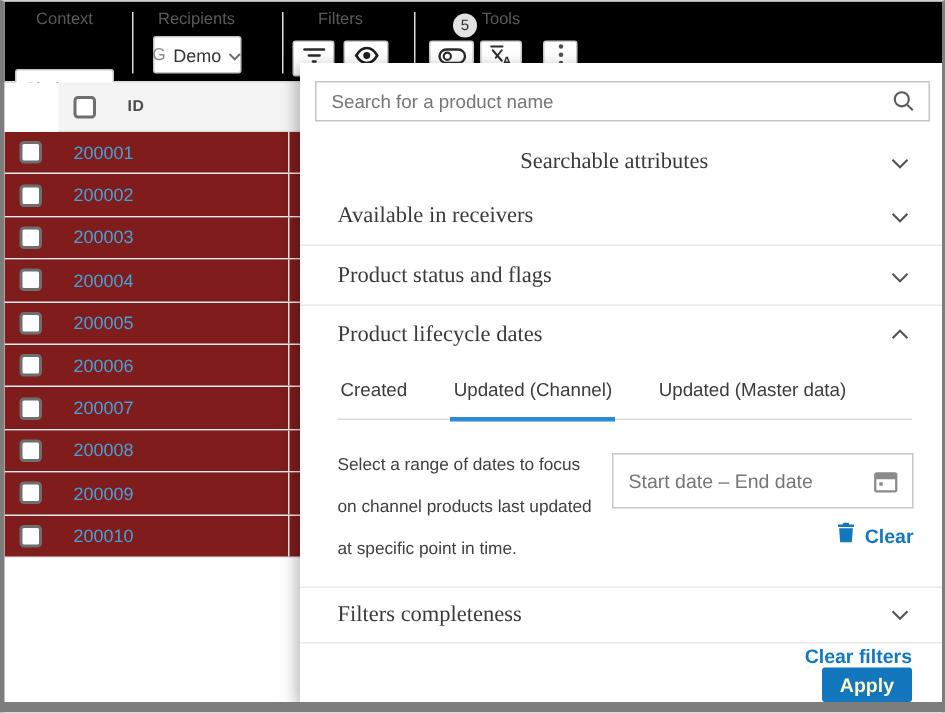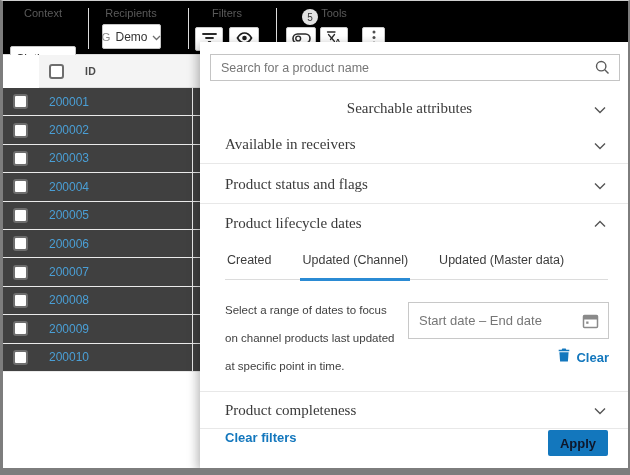--- a/index.html
+++ b/index.html
@@ -22,21 +22,21 @@
     background:#fff; display:flex; align-items:center; justify-content:center; cursor:pointer; }
   .badge { position:absolute; left:299px; top:8px; width:16px; height:16px; border-radius:50%;
     background:#e2e2e2; color:#333; font-size:10px; display:flex; align-items:center;
     justify-content:center; z-index:3; }
 
   
   .table { position:absolute; left:0; top:54px; width:197px; background:#fff; }
   .thead { height:33px; background:#f4f4f4; border-bottom:1px solid #e0e0e0;
     display:flex; align-items:center;margin-left:36px; }
   .trow { height:28.4px; border-bottom:1px solid #ebebeb; display:flex; align-items:center;
-    background:#404040; }
+    background:#7f1d1d; }
   .cb-cell { width:34px; display:flex; justify-content:center; flex:none; }
   .checkbox { width:15px; height:15px; border:2px solid #6e6e6e; border-radius:3px;
     background:#fff; cursor:pointer; }
   .id-head { font-size:10.5px; font-weight:bold; letter-spacing:.4px; color:#4a4a4a; padding-left:12px; }
   .id-cell { width:156px; padding-left:12px; border-right:1px solid #ebebeb; align-self:stretch;
     display:flex; align-items:center; }
   .id-link { font-size:12px; color:#4a9fd6; text-decoration:none; cursor:pointer; }
 
   
   .panel { position:absolute; left:197px; top:41px; width:428px; height:426px; background:#fff;
@@ -71,23 +71,23 @@
     padding:0 22px 0 10px; font-family:"Liberation Sans", sans-serif; background:transparent; }
   .date-input::placeholder { color:#767676; }
   .cal-wrap { padding-right:9px; display:flex; align-items:center; cursor:pointer; }
   .clear-row { margin-top:9px; display:flex; justify-content:flex-end; align-items:center; gap:6px;
     cursor:pointer; }
   .clear-label { color:#1377bd; font-size:13px; font-weight:bold; }
 
   .sect-completeness { top:349px; border-top:1px solid #e8e8e8; }
 
   .footer { position:absolute; left:0; top:388px; right:0; bottom:0; display:flex;
-    align-items:flex-start; justify-content:space-between; padding:0 20px 12px 25px; }
+    align-items:flex-end; justify-content:space-between; padding:0 20px 0 25px;flex-direction:column; }
   .clear-filters { color:#1377bd; font-size:13px; font-weight:bold; cursor:pointer; }
-  .apply-btn { background:#1377bd; color:#0f172a; font-size:13px; font-weight:bold; border:none;
+  .apply-btn { background:#1377bd; color:#fef9c3; font-size:13px; font-weight:bold; border:none;
     border-radius:2px; min-width:58px; height:26px; padding:0 12px; cursor:pointer;
     font-family:"Liberation Sans", sans-serif; }
 </style>
 </head>
 <body>
 
 <div class="window">
 
   <div class="toolbar">
     <div class="tb-label" style="left:7px;width:66px;">Context</div>
@@ -309,21 +309,21 @@
           <svg width="12" height="14" viewBox="0 0 12 14">
               <path d="M4.3 0.5h3.4l0.6 1.2h3v1.6H0.7V1.7h3z" fill="#1377bd"></path>
               <path d="M1.4 4.2h9.2l-0.7 9.3H2.1z" fill="#1377bd"></path>
             </svg>
         </span>
         <span class="clear-label">Clear</span>
       </div>
     </div>
 
     <div class="sect sect-completeness">
-      <div class="sect-label">Product completeness</div>
+      <div class="sect-label">Filters completeness</div>
       <span><svg width="12" height="8" viewBox="0 0 12 8">
             <path d="M1 1.5l5 5 5-5" fill="none" stroke="#555" stroke-width="1.4"></path>
           </svg></span>
     </div>
 
     <div class="footer">
       <span class="clear-filters">Clear filters</span>
       <button class="apply-btn">Apply</button>
     </div>
   </div>

